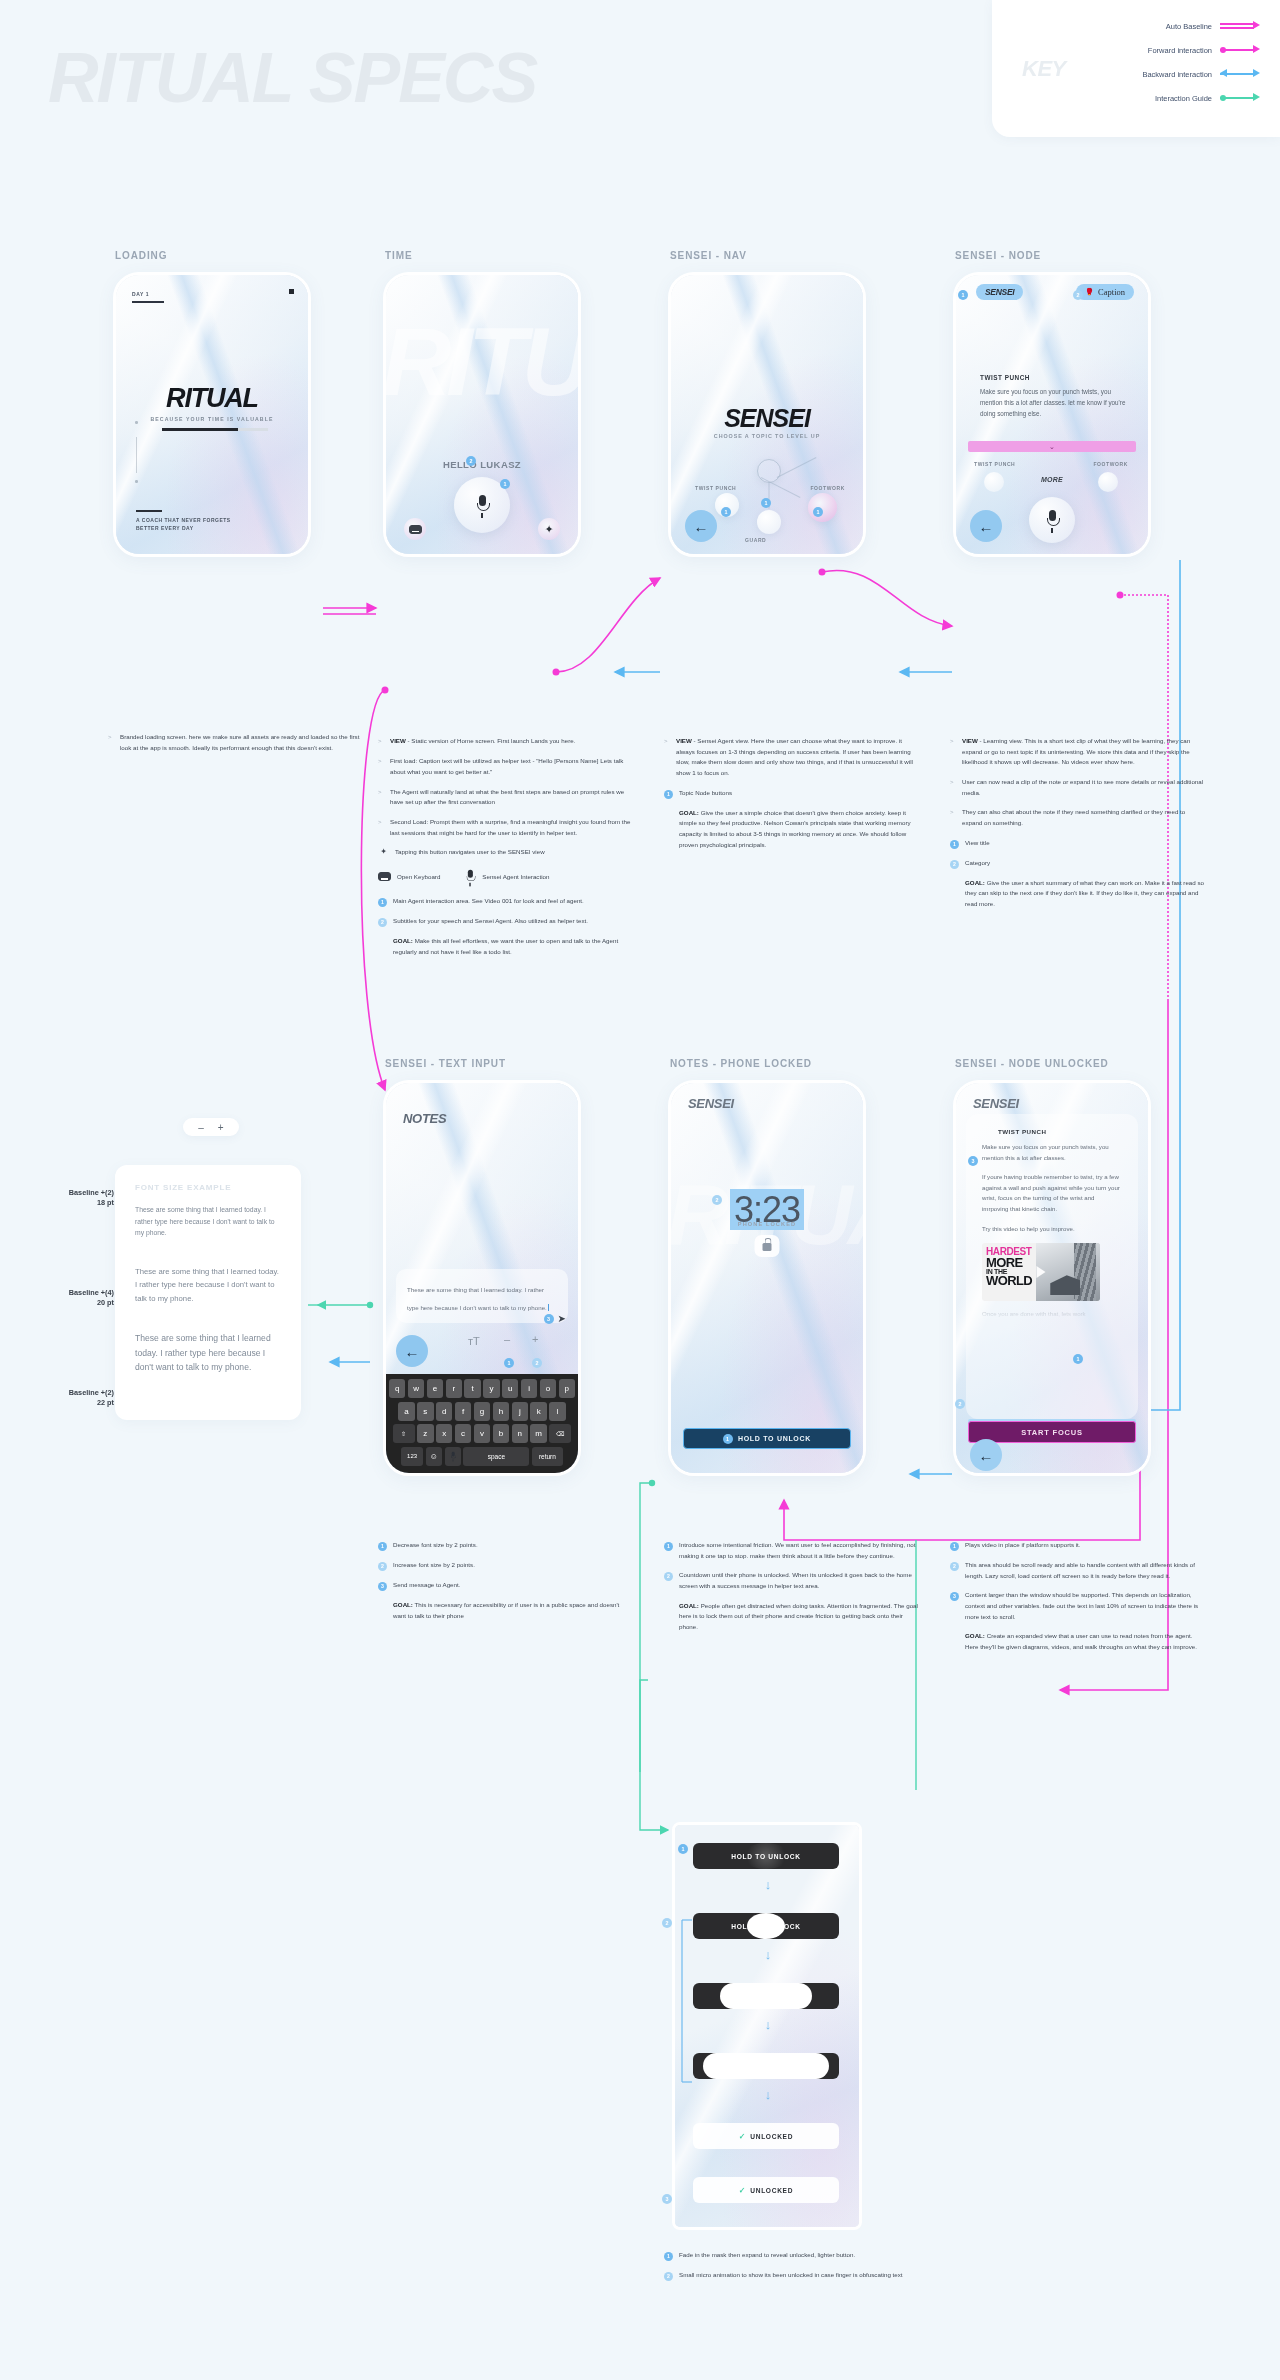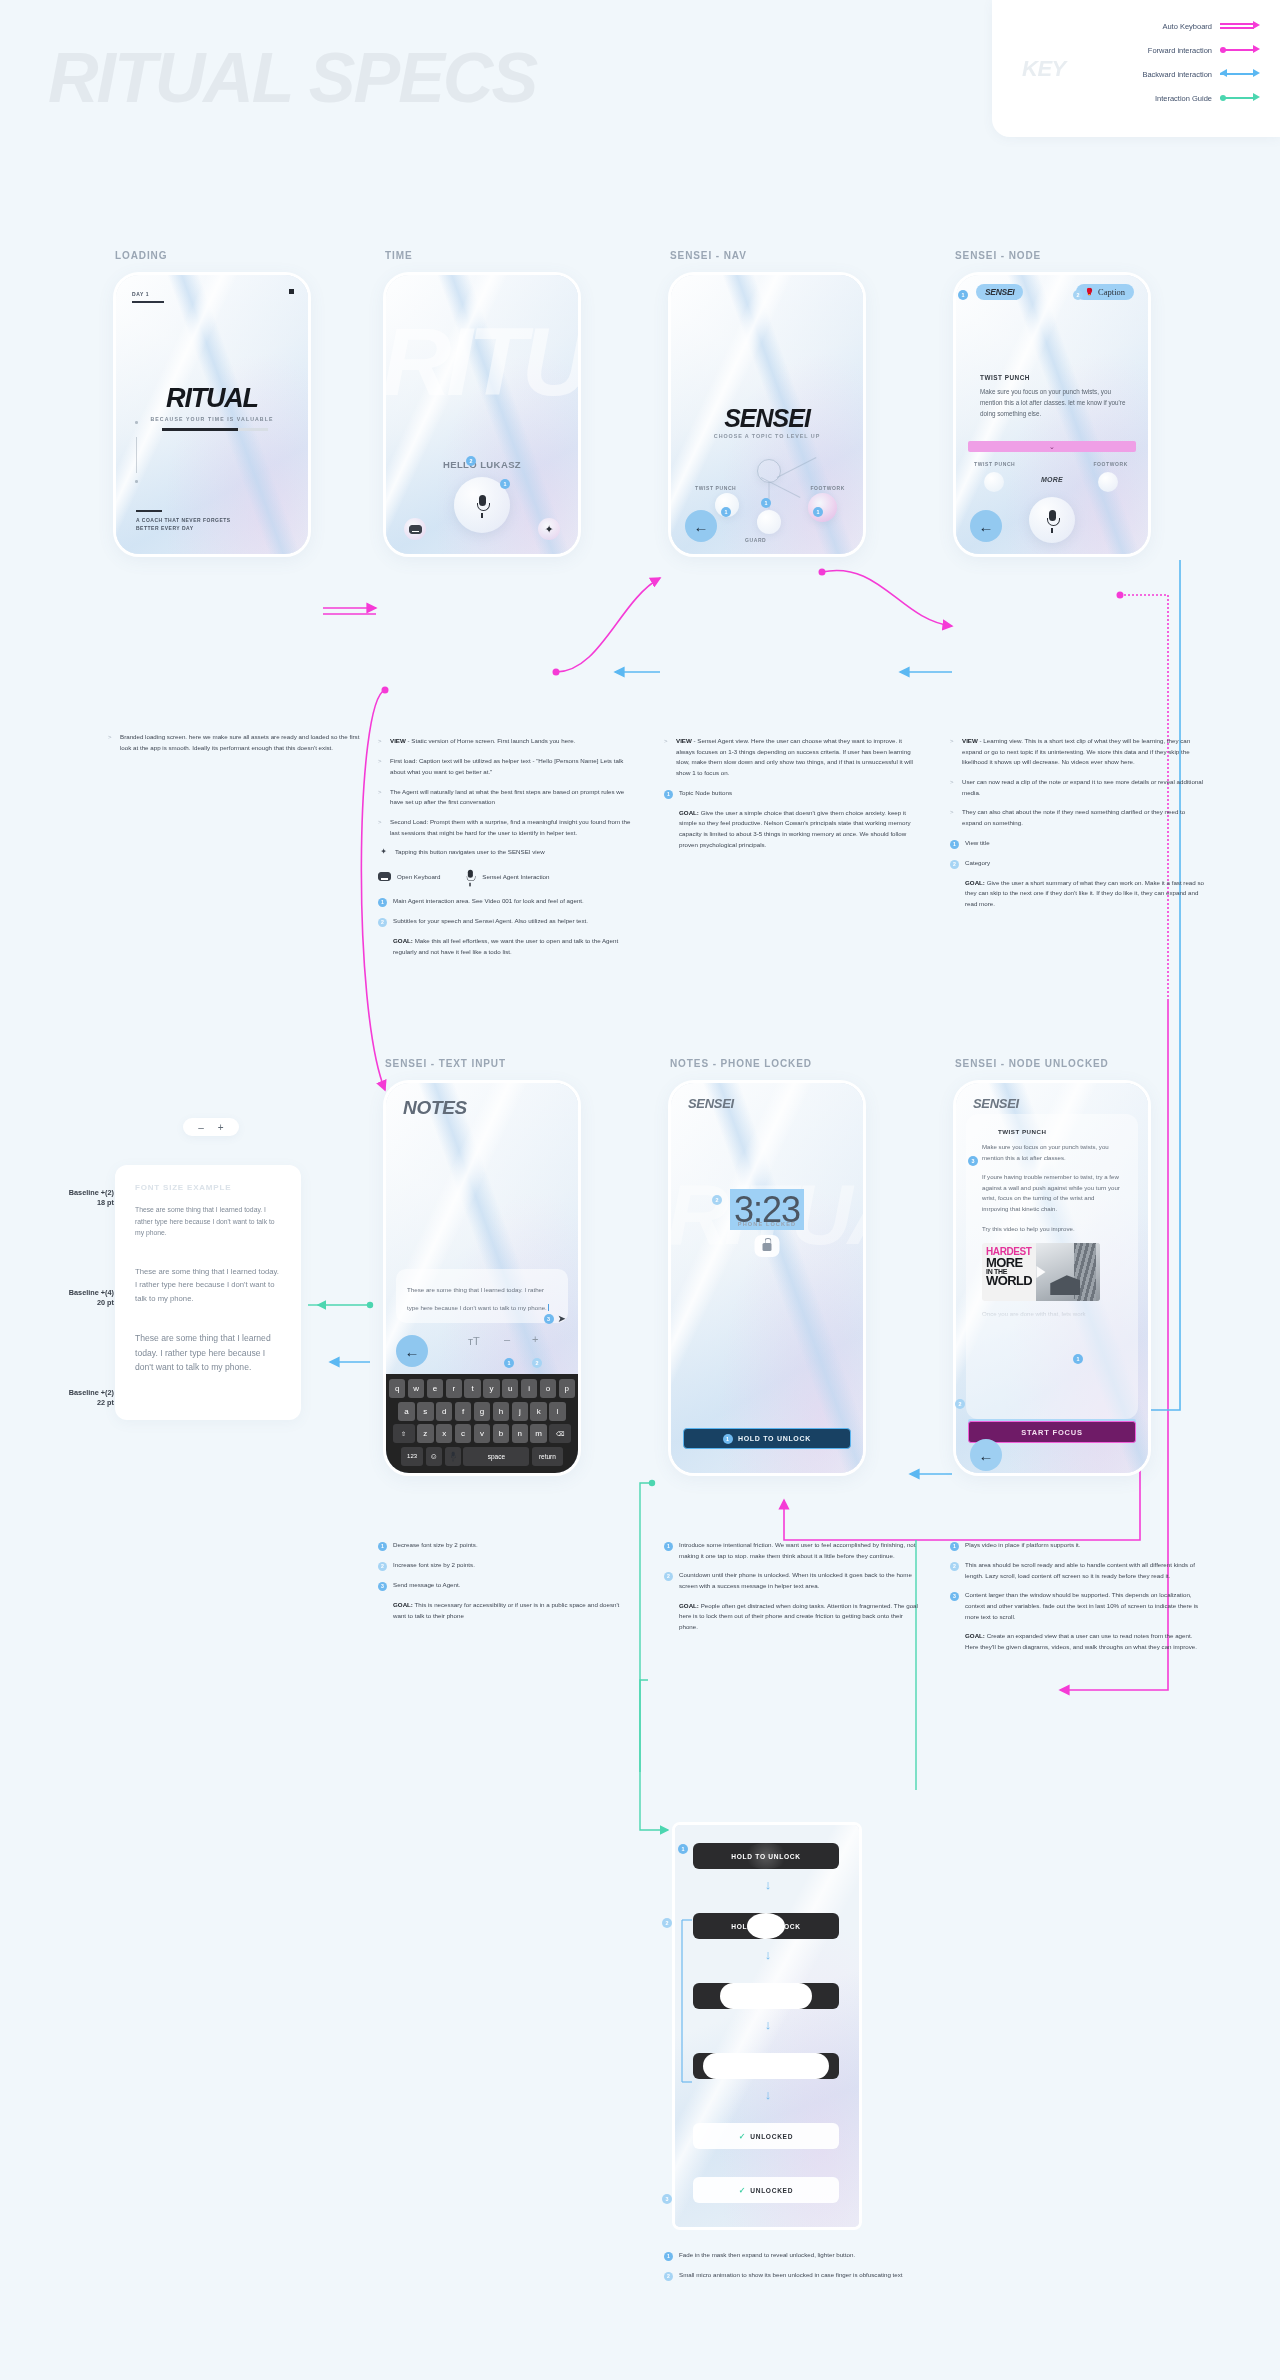--- a/index.html
+++ b/index.html
@@ -178,21 +178,21 @@
   }
   .expand-bar.pink { top:166px; background:#ef9fe6; color:#7e2f73; }
   .expand-bar.blue { background:#aed8f7; color:#3f6e96; }
   .more-row { position:absolute; left:0; right:0; top:188px; height:34px; }
   .more-row .mini { position:absolute; top:9px; width:20px; height:20px; border-radius:50%;
     background: radial-gradient(circle at 36% 30%, #fff, rgba(236,243,249,.7)); }
   .more-label { position:absolute; left:0; right:0; top:13px; text-align:center;
     font-size:7px; font-weight:bold; font-style:italic; color:#3a414a; letter-spacing:.3px; }
 
   
-  .notes-title { position:absolute; left:17px; top:14px; font-size:19px; font-weight:bold; font-style:italic; color:#616b78; letter-spacing:-.3px;}
+  .notes-title { position:absolute; left:17px; top:28px; font-size:13px; font-weight:bold; font-style:italic; color:#616b78; letter-spacing:-.3px;}
   .note-block { position:absolute; left:10px; right:10px; top:186px; background:rgba(255,255,255,.55); border-radius:10px; padding:9px 11px;}
   .note-text { font-size:6.2px; line-height:1.76; color:#6b7480; }
   .caret { display:inline-block; width:1px; height:7px; background:#4d9de0; vertical-align:-1px; margin-left:1px;}
   .send-row { position:absolute; right:12px; top:230px; display:flex; align-items:center; gap:4px;}
   .send-glyph { color:#3c434d; font-size:10px; }
   .tools-row { position:absolute; left:0; right:0; top:252px; height:20px; }
   .tool { position:absolute; font-size:11px; color:#8d98a5; }
   .keyboard { position:absolute; left:0; right:0; bottom:0; height:99px; background:#232323; padding:5px 3px 4px; }
   .kb-row { display:flex; justify-content:center; gap:2.5px; margin-bottom:3.5px; }
   .key {
@@ -317,21 +317,21 @@
 <body>
 
 <div class="page">
 
   <div class="main-title">RITUAL SPECS</div>
 
   <div class="key-card">
     <div class="key-word">KEY</div>
     <div class="key-rows">
       <div class="key-row">
-        <span class="key-label">Auto Keyboard</span>
+        <span class="key-label">Auto Baseline</span>
         <span class="key-arrow">
           <i class="dbl" style="background:#f53bd6"></i>
             <i class="dbl2" style="background:#f53bd6"></i>
           <b style="border-left:7px solid #f53bd6"></b>
         </span>
       </div>
       <div class="key-row">
         <span class="key-label">Forward interaction</span>
         <span class="key-arrow">
           <i style="background:#f53bd6"></i>

